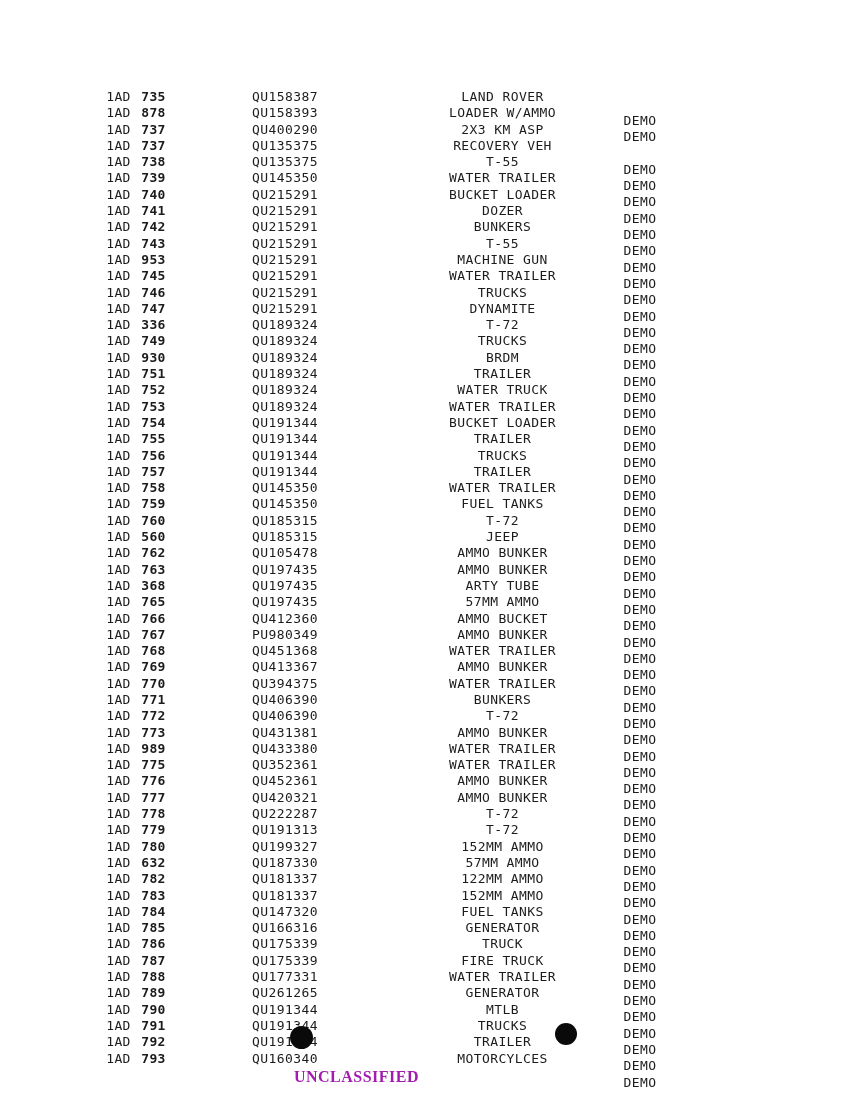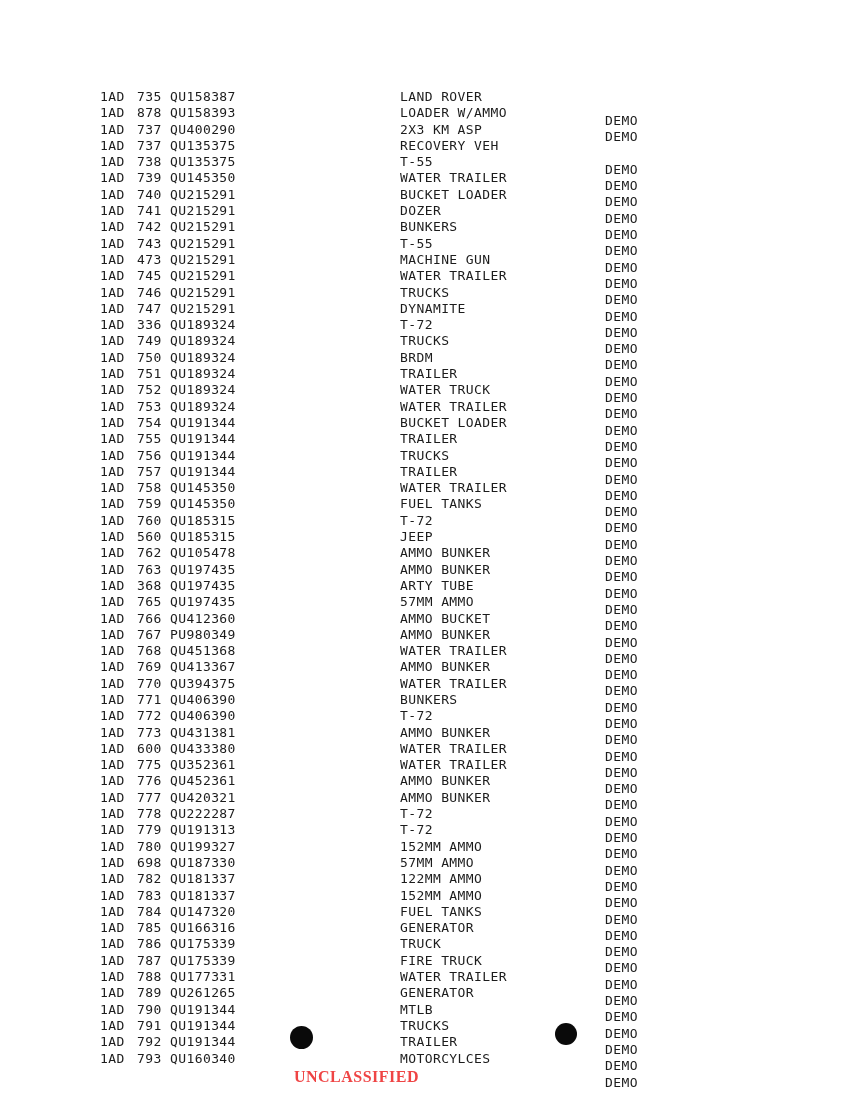--- a/index.html
+++ b/index.html
@@ -14,46 +14,47 @@
     margin: 0 auto;
     background: #ffffff;
     overflow: hidden;
     font-family: "DejaVu Sans Mono", "Liberation Mono", monospace;
     color: #1c1c1c;
   }
   .listing {
     position: absolute;
     top: 89px;
     left: 100px;
+    text-align: center;
   }
   .row {
     display: flex;
     height: 16.3px;
     line-height: 16.3px;
     font-size: 13px;
     letter-spacing: 0.4px;
     white-space: pre;
   }
   .cell { display: inline-block; overflow: visible; }
   .cell.unit   { width: 37px; }
-  .cell.num    { width: 33px; }
+  .cell.num    { width: 33px; font-weight: bold; }
   .cell.grid   { width: 230px; }
   .cell.desc   { width: 205px; }
   .cell.status { width: 70px; margin-top: 24px; }
   .footer {
     position: absolute;
     top: 1068px;
     left: 0;
     width: 713px;
     text-align: center;
     font-family: "Liberation Serif", "DejaVu Serif", serif;
     font-weight: bold;
     font-size: 16px;
     letter-spacing: 0.5px;
-    color: #ef4444;
+    color: #a21caf;
   }
   .hole-punch {
     position: absolute;
     border-radius: 50%;
   }
   .hole-punch.left  { left: 290px; top: 1026px; width: 23px; height: 23px; }
   .hole-punch.right { left: 555px; top: 1023px; width: 22px; height: 22px; }
 </style>
 </head>
 <body>
@@ -63,27 +64,27 @@
       <div class="row"><span class="cell unit">1AD</span><span class="cell num">735</span><span class="cell grid">QU158387</span><span class="cell desc">LAND ROVER</span><span class="cell status">DEMO</span></div>
       <div class="row"><span class="cell unit">1AD</span><span class="cell num">878</span><span class="cell grid">QU158393</span><span class="cell desc">LOADER W/AMMO</span><span class="cell status">DEMO</span></div>
       <div class="row"><span class="cell unit">1AD</span><span class="cell num">737</span><span class="cell grid">QU400290</span><span class="cell desc">2X3 KM ASP</span><span class="cell status"></span></div>
       <div class="row"><span class="cell unit">1AD</span><span class="cell num">737</span><span class="cell grid">QU135375</span><span class="cell desc">RECOVERY VEH</span><span class="cell status">DEMO</span></div>
       <div class="row"><span class="cell unit">1AD</span><span class="cell num">738</span><span class="cell grid">QU135375</span><span class="cell desc">T-55</span><span class="cell status">DEMO</span></div>
       <div class="row"><span class="cell unit">1AD</span><span class="cell num">739</span><span class="cell grid">QU145350</span><span class="cell desc">WATER TRAILER</span><span class="cell status">DEMO</span></div>
       <div class="row"><span class="cell unit">1AD</span><span class="cell num">740</span><span class="cell grid">QU215291</span><span class="cell desc">BUCKET LOADER</span><span class="cell status">DEMO</span></div>
       <div class="row"><span class="cell unit">1AD</span><span class="cell num">741</span><span class="cell grid">QU215291</span><span class="cell desc">DOZER</span><span class="cell status">DEMO</span></div>
       <div class="row"><span class="cell unit">1AD</span><span class="cell num">742</span><span class="cell grid">QU215291</span><span class="cell desc">BUNKERS</span><span class="cell status">DEMO</span></div>
       <div class="row"><span class="cell unit">1AD</span><span class="cell num">743</span><span class="cell grid">QU215291</span><span class="cell desc">T-55</span><span class="cell status">DEMO</span></div>
-      <div class="row"><span class="cell unit">1AD</span><span class="cell num">473</span><span class="cell grid">QU215291</span><span class="cell desc">MACHINE GUN</span><span class="cell status">DEMO</span></div>
+      <div class="row"><span class="cell unit">1AD</span><span class="cell num">953</span><span class="cell grid">QU215291</span><span class="cell desc">MACHINE GUN</span><span class="cell status">DEMO</span></div>
       <div class="row"><span class="cell unit">1AD</span><span class="cell num">745</span><span class="cell grid">QU215291</span><span class="cell desc">WATER TRAILER</span><span class="cell status">DEMO</span></div>
       <div class="row"><span class="cell unit">1AD</span><span class="cell num">746</span><span class="cell grid">QU215291</span><span class="cell desc">TRUCKS</span><span class="cell status">DEMO</span></div>
       <div class="row"><span class="cell unit">1AD</span><span class="cell num">747</span><span class="cell grid">QU215291</span><span class="cell desc">DYNAMITE</span><span class="cell status">DEMO</span></div>
       <div class="row"><span class="cell unit">1AD</span><span class="cell num">336</span><span class="cell grid">QU189324</span><span class="cell desc">T-72</span><span class="cell status">DEMO</span></div>
       <div class="row"><span class="cell unit">1AD</span><span class="cell num">749</span><span class="cell grid">QU189324</span><span class="cell desc">TRUCKS</span><span class="cell status">DEMO</span></div>
-      <div class="row"><span class="cell unit">1AD</span><span class="cell num">750</span><span class="cell grid">QU189324</span><span class="cell desc">BRDM</span><span class="cell status">DEMO</span></div>
+      <div class="row"><span class="cell unit">1AD</span><span class="cell num">930</span><span class="cell grid">QU189324</span><span class="cell desc">BRDM</span><span class="cell status">DEMO</span></div>
       <div class="row"><span class="cell unit">1AD</span><span class="cell num">751</span><span class="cell grid">QU189324</span><span class="cell desc">TRAILER</span><span class="cell status">DEMO</span></div>
       <div class="row"><span class="cell unit">1AD</span><span class="cell num">752</span><span class="cell grid">QU189324</span><span class="cell desc">WATER TRUCK</span><span class="cell status">DEMO</span></div>
       <div class="row"><span class="cell unit">1AD</span><span class="cell num">753</span><span class="cell grid">QU189324</span><span class="cell desc">WATER TRAILER</span><span class="cell status">DEMO</span></div>
       <div class="row"><span class="cell unit">1AD</span><span class="cell num">754</span><span class="cell grid">QU191344</span><span class="cell desc">BUCKET LOADER</span><span class="cell status">DEMO</span></div>
       <div class="row"><span class="cell unit">1AD</span><span class="cell num">755</span><span class="cell grid">QU191344</span><span class="cell desc">TRAILER</span><span class="cell status">DEMO</span></div>
       <div class="row"><span class="cell unit">1AD</span><span class="cell num">756</span><span class="cell grid">QU191344</span><span class="cell desc">TRUCKS</span><span class="cell status">DEMO</span></div>
       <div class="row"><span class="cell unit">1AD</span><span class="cell num">757</span><span class="cell grid">QU191344</span><span class="cell desc">TRAILER</span><span class="cell status">DEMO</span></div>
       <div class="row"><span class="cell unit">1AD</span><span class="cell num">758</span><span class="cell grid">QU145350</span><span class="cell desc">WATER TRAILER</span><span class="cell status">DEMO</span></div>
       <div class="row"><span class="cell unit">1AD</span><span class="cell num">759</span><span class="cell grid">QU145350</span><span class="cell desc">FUEL TANKS</span><span class="cell status">DEMO</span></div>
       <div class="row"><span class="cell unit">1AD</span><span class="cell num">760</span><span class="cell grid">QU185315</span><span class="cell desc">T-72</span><span class="cell status">DEMO</span></div>
@@ -93,28 +94,28 @@
       <div class="row"><span class="cell unit">1AD</span><span class="cell num">368</span><span class="cell grid">QU197435</span><span class="cell desc">ARTY TUBE</span><span class="cell status">DEMO</span></div>
       <div class="row"><span class="cell unit">1AD</span><span class="cell num">765</span><span class="cell grid">QU197435</span><span class="cell desc">57MM AMMO</span><span class="cell status">DEMO</span></div>
       <div class="row"><span class="cell unit">1AD</span><span class="cell num">766</span><span class="cell grid">QU412360</span><span class="cell desc">AMMO BUCKET</span><span class="cell status">DEMO</span></div>
       <div class="row"><span class="cell unit">1AD</span><span class="cell num">767</span><span class="cell grid">PU980349</span><span class="cell desc">AMMO BUNKER</span><span class="cell status">DEMO</span></div>
       <div class="row"><span class="cell unit">1AD</span><span class="cell num">768</span><span class="cell grid">QU451368</span><span class="cell desc">WATER TRAILER</span><span class="cell status">DEMO</span></div>
       <div class="row"><span class="cell unit">1AD</span><span class="cell num">769</span><span class="cell grid">QU413367</span><span class="cell desc">AMMO BUNKER</span><span class="cell status">DEMO</span></div>
       <div class="row"><span class="cell unit">1AD</span><span class="cell num">770</span><span class="cell grid">QU394375</span><span class="cell desc">WATER TRAILER</span><span class="cell status">DEMO</span></div>
       <div class="row"><span class="cell unit">1AD</span><span class="cell num">771</span><span class="cell grid">QU406390</span><span class="cell desc">BUNKERS</span><span class="cell status">DEMO</span></div>
       <div class="row"><span class="cell unit">1AD</span><span class="cell num">772</span><span class="cell grid">QU406390</span><span class="cell desc">T-72</span><span class="cell status">DEMO</span></div>
       <div class="row"><span class="cell unit">1AD</span><span class="cell num">773</span><span class="cell grid">QU431381</span><span class="cell desc">AMMO BUNKER</span><span class="cell status">DEMO</span></div>
-      <div class="row"><span class="cell unit">1AD</span><span class="cell num">600</span><span class="cell grid">QU433380</span><span class="cell desc">WATER TRAILER</span><span class="cell status">DEMO</span></div>
+      <div class="row"><span class="cell unit">1AD</span><span class="cell num">989</span><span class="cell grid">QU433380</span><span class="cell desc">WATER TRAILER</span><span class="cell status">DEMO</span></div>
       <div class="row"><span class="cell unit">1AD</span><span class="cell num">775</span><span class="cell grid">QU352361</span><span class="cell desc">WATER TRAILER</span><span class="cell status">DEMO</span></div>
       <div class="row"><span class="cell unit">1AD</span><span class="cell num">776</span><span class="cell grid">QU452361</span><span class="cell desc">AMMO BUNKER</span><span class="cell status">DEMO</span></div>
       <div class="row"><span class="cell unit">1AD</span><span class="cell num">777</span><span class="cell grid">QU420321</span><span class="cell desc">AMMO BUNKER</span><span class="cell status">DEMO</span></div>
       <div class="row"><span class="cell unit">1AD</span><span class="cell num">778</span><span class="cell grid">QU222287</span><span class="cell desc">T-72</span><span class="cell status">DEMO</span></div>
       <div class="row"><span class="cell unit">1AD</span><span class="cell num">779</span><span class="cell grid">QU191313</span><span class="cell desc">T-72</span><span class="cell status">DEMO</span></div>
       <div class="row"><span class="cell unit">1AD</span><span class="cell num">780</span><span class="cell grid">QU199327</span><span class="cell desc">152MM AMMO</span><span class="cell status">DEMO</span></div>
-      <div class="row"><span class="cell unit">1AD</span><span class="cell num">698</span><span class="cell grid">QU187330</span><span class="cell desc">57MM AMMO</span><span class="cell status">DEMO</span></div>
+      <div class="row"><span class="cell unit">1AD</span><span class="cell num">632</span><span class="cell grid">QU187330</span><span class="cell desc">57MM AMMO</span><span class="cell status">DEMO</span></div>
       <div class="row"><span class="cell unit">1AD</span><span class="cell num">782</span><span class="cell grid">QU181337</span><span class="cell desc">122MM AMMO</span><span class="cell status">DEMO</span></div>
       <div class="row"><span class="cell unit">1AD</span><span class="cell num">783</span><span class="cell grid">QU181337</span><span class="cell desc">152MM AMMO</span><span class="cell status">DEMO</span></div>
       <div class="row"><span class="cell unit">1AD</span><span class="cell num">784</span><span class="cell grid">QU147320</span><span class="cell desc">FUEL TANKS</span><span class="cell status">DEMO</span></div>
       <div class="row"><span class="cell unit">1AD</span><span class="cell num">785</span><span class="cell grid">QU166316</span><span class="cell desc">GENERATOR</span><span class="cell status">DEMO</span></div>
       <div class="row"><span class="cell unit">1AD</span><span class="cell num">786</span><span class="cell grid">QU175339</span><span class="cell desc">TRUCK</span><span class="cell status">DEMO</span></div>
       <div class="row"><span class="cell unit">1AD</span><span class="cell num">787</span><span class="cell grid">QU175339</span><span class="cell desc">FIRE TRUCK</span><span class="cell status">DEMO</span></div>
       <div class="row"><span class="cell unit">1AD</span><span class="cell num">788</span><span class="cell grid">QU177331</span><span class="cell desc">WATER TRAILER</span><span class="cell status">DEMO</span></div>
       <div class="row"><span class="cell unit">1AD</span><span class="cell num">789</span><span class="cell grid">QU261265</span><span class="cell desc">GENERATOR</span><span class="cell status">DEMO</span></div>
       <div class="row"><span class="cell unit">1AD</span><span class="cell num">790</span><span class="cell grid">QU191344</span><span class="cell desc">MTLB</span><span class="cell status">DEMO</span></div>
       <div class="row"><span class="cell unit">1AD</span><span class="cell num">791</span><span class="cell grid">QU191344</span><span class="cell desc">TRUCKS</span><span class="cell status">DEMO</span></div>

